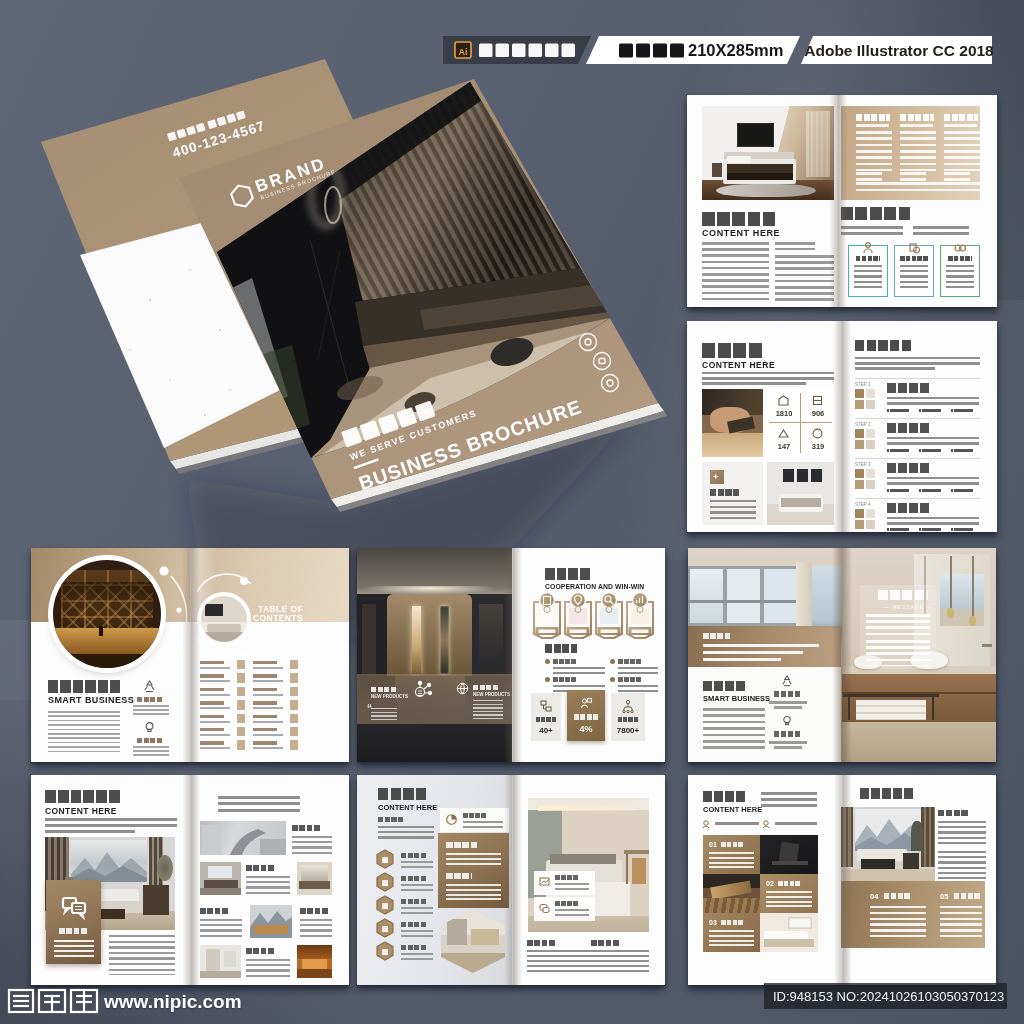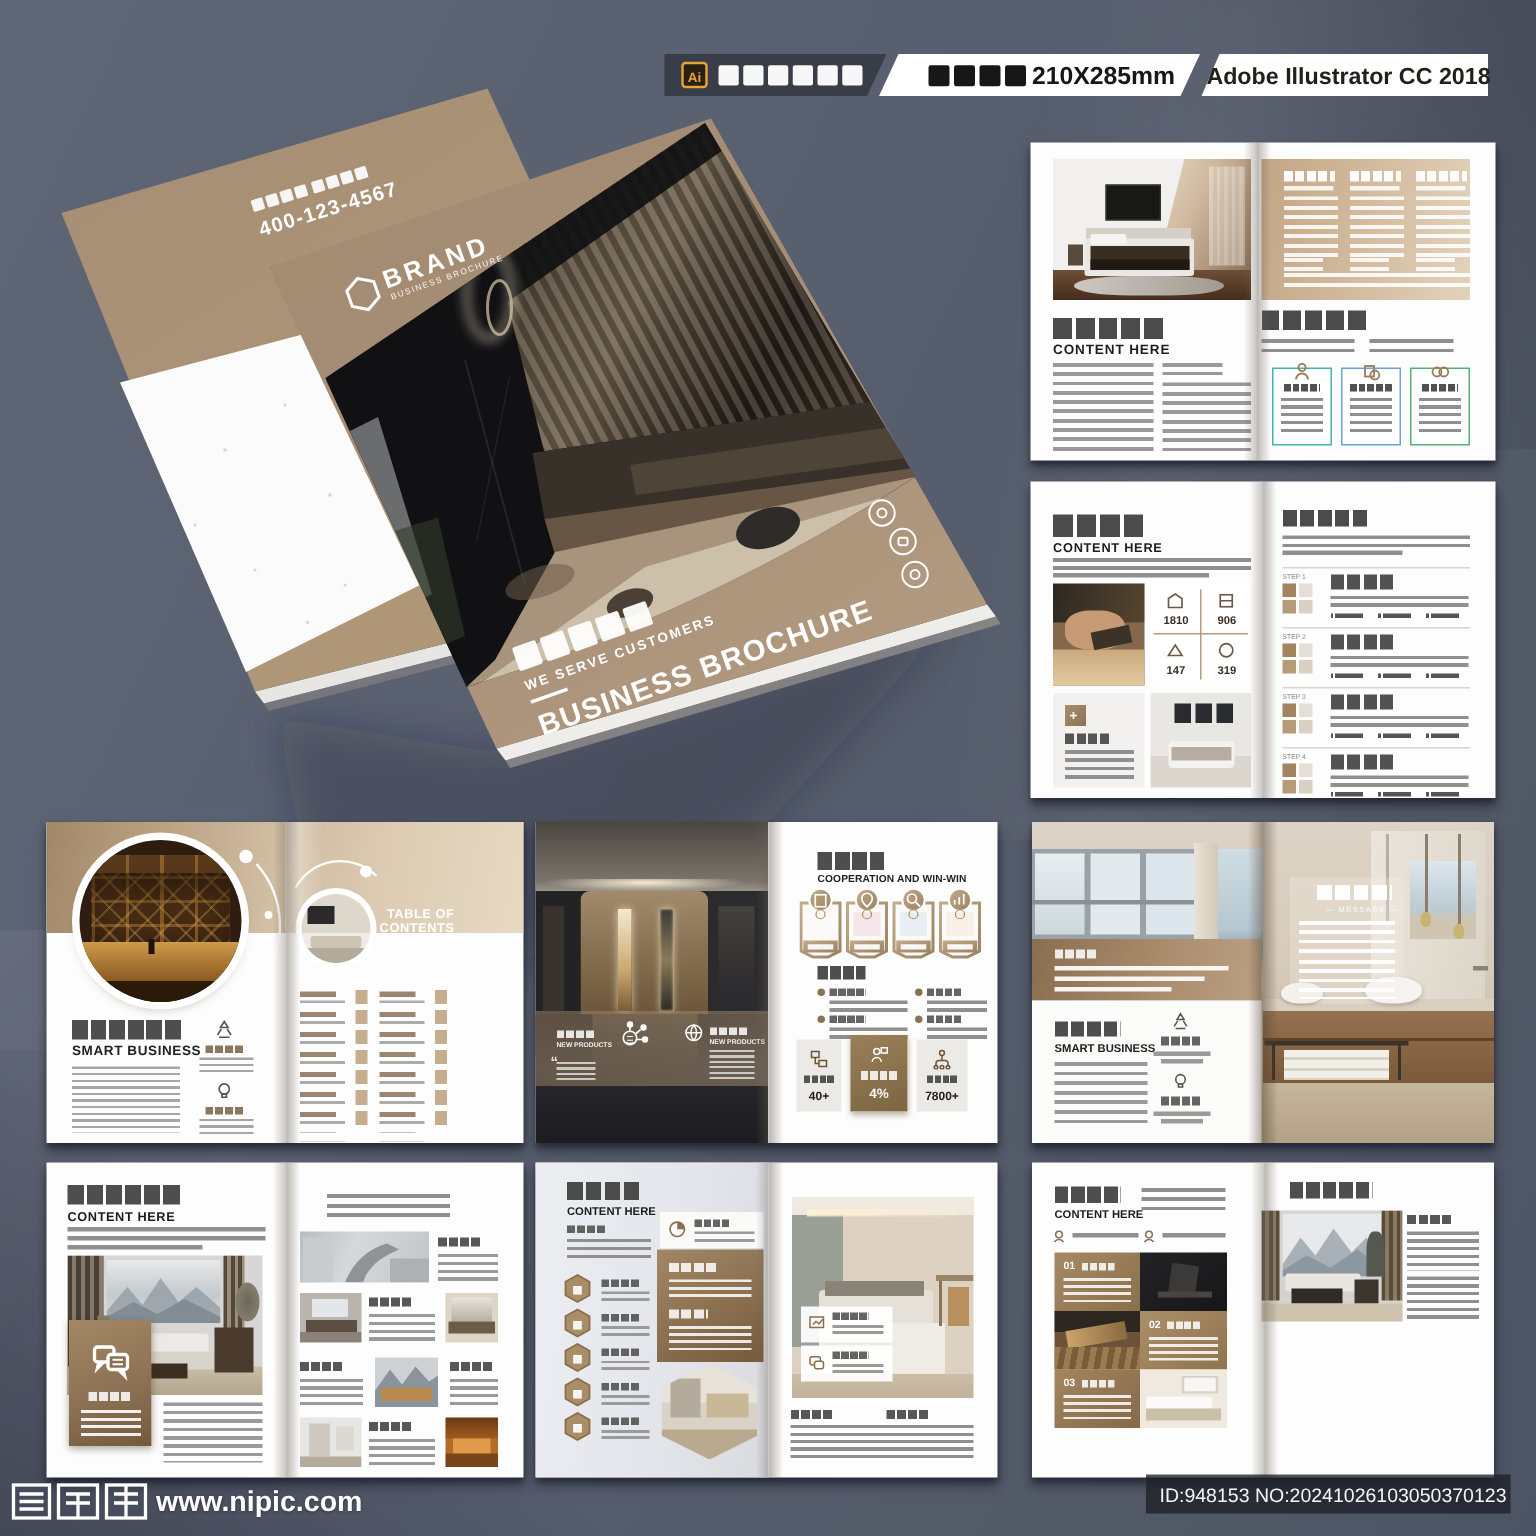--- a/index.html
+++ b/index.html
@@ -995,20 +995,28 @@
       <div class="abs" style="left:16px;top:42px;width:50px;height:12px;background:#e9e6e0;border-radius:2px;"></div>
       <div class="abs" style="left:20px;top:52px;width:34px;height:10px;background:#2e2a26;"></div>
       <div class="abs" style="left:62px;top:46px;width:16px;height:16px;background:#3c362e;"></div>
       <div class="abs" style="left:0;top:62px;width:94px;height:12px;background:#cfc3ae;"></div>
     </div>
 
     <div class="cjk" style="left:250px;top:35px;width:30px;height:6px;background:repeating-linear-gradient(90deg,#3a3a3a 0 6.2px,transparent 6.2px 7.8px);"></div>
     <div class="gl" style="left:250px;top:46px;width:48px;height:26px;background:repeating-linear-gradient(#8f8f8f 0 2.2px,transparent 2.2px 5.2px);"></div>
     <div class="gl" style="left:250px;top:76px;width:48px;height:30px;background:repeating-linear-gradient(#8f8f8f 0 2.2px,transparent 2.2px 5.2px);"></div>
 
+    <div class="abs" style="left:153px;top:106px;width:144px;height:67px;background:linear-gradient(100deg,#8f7453 0%,#a98e6c 45%,#c3ab8a 100%);">
+      <div class="abs" style="left:29px;top:11px;color:#fff;font-size:7.5px;font-weight:bold;">04</div>
+      <div class="cjk" style="left:43px;top:12px;width:26px;height:6px;background:repeating-linear-gradient(90deg,#fff 0 5.4px,transparent 5.4px 6.8px);"></div>
+      <div class="gl" style="left:29px;top:25px;width:56px;height:34px;background:repeating-linear-gradient(#ffffff 0 2.4px,transparent 2.4px 5.8px);opacity:.9;"></div>
+      <div class="abs" style="left:99px;top:11px;color:#fff;font-size:7.5px;font-weight:bold;">05</div>
+      <div class="cjk" style="left:113px;top:12px;width:26px;height:6px;background:repeating-linear-gradient(90deg,#fff 0 5.4px,transparent 5.4px 6.8px);"></div>
+      <div class="gl" style="left:99px;top:25px;width:42px;height:34px;background:repeating-linear-gradient(#ffffff 0 2.4px,transparent 2.4px 5.8px);opacity:.9;"></div>
+    </div>
 
     <div class="gut" style="left:146px;"></div>
   </div>
 
   <div class="abs" style="left:6px;top:986px;width:95px;height:30px;color:#fff;font-weight:bold;font-size:25px;letter-spacing:1px;text-shadow:0 1px 2px rgba(0,0,0,0.4);">
     <svg width="95" height="30" viewBox="0 0 95 30">
       <g fill="none" stroke="#ffffff" stroke-width="2.2">
         <rect x="3" y="4" width="24" height="22"></rect>
           <line x1="7" y1="10" x2="23" y2="10"></line>
           <line x1="7" y1="15" x2="23" y2="15"></line>

